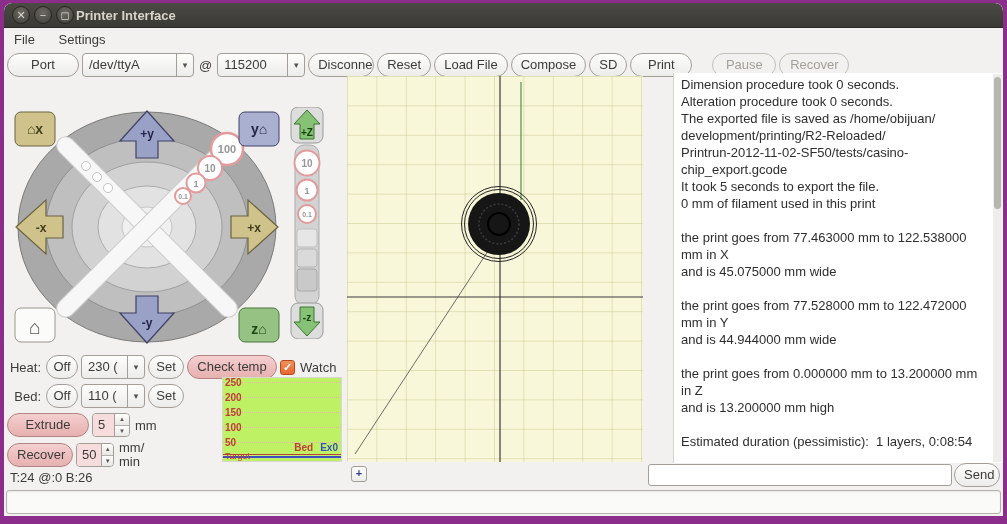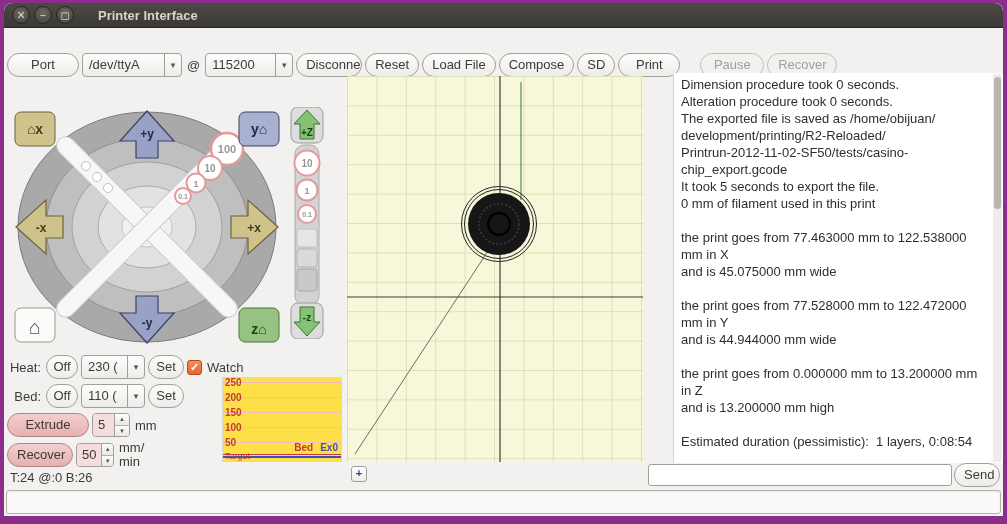--- a/index.html
+++ b/index.html
@@ -20,21 +20,21 @@
     position: absolute; left: 0; top: 0; right: 0; height: 25px;
     background: linear-gradient(#4c4a45, #3a3935);
     border-bottom: 1px solid #2a2925; border-radius: 8px 8px 0 0;
   }
   .winbtn {
     position: absolute; top: 3px; width: 18px; height: 18px; border-radius: 50%;
     background: radial-gradient(circle at 50% 35%, #6b6962, #413f3a);
     border: 1px solid #28261f; color: #d9d5cb; font-size: 11px;
     line-height: 16px; text-align: center; cursor: default;
   }
-  .title { position: absolute; left: 94px; top: 5px; color: #d8d4ca; font-weight: bold; text-align: center; }
+  .title { position: absolute; left: 72px; top: 5px; color: #d8d4ca; font-weight: bold; text-align: center; }
   .menubar { position: absolute; top: 25px; left: 0; right: 0; height: 24px; }
   .menu-item { display: inline-block; padding: 4px 10px; }
   .row { position: absolute; display: flex; gap: 3px; align-items: center; }
   .row > * { flex: none; }
   .btn {
     height: 24px; padding: 2px 9px; border-radius: 12px;
     background: linear-gradient(#fdfdfc, #ececea);
     border: 1px solid #a39e97; color: #3c3b37; text-align: center; line-height: 18px;
   }
   .btn.disabled { color: #a39f98; background: #f2f1ef; border-color: #c2beb8; }
@@ -49,21 +49,21 @@
   .spin .val { padding: 3px 5px; flex: 1; }
   .spin .arrows { width: 15px; display: flex; flex-direction: column; border-left: 1px solid #a39e97; }
   .spin .arrows div { flex: 1; font-size: 6px; line-height: 10px; text-align: center;
     background: linear-gradient(#fdfdfc, #e8e7e5); color: #55524d; }
   .spin .arrows div:first-child { border-bottom: 1px solid #b5b1aa; }
   .lbl { padding: 0 2px; }
   .checkbox { width: 15px; height: 15px; border-radius: 3px;
     background: linear-gradient(#f0915a, #e9642d); border: 1px solid #b34a1c;
     color: #fff; font-size: 11px; line-height: 13px; text-align: center; font-weight: bold; }
   .graph { position: absolute; left: 218px; top: 374px; width: 120px; height: 85px;
-    background: #fde047; border: 1px solid #d8d6d2; }
+    background: #bef264; border: 1px solid #d8d6d2; }
   .graph .tick { position: absolute; left: 2px; color: #c23b3b; font-size: 10px; font-weight: bold; }
   .graph .gline { position: absolute; left: 0; right: 0; border-top: 1px dotted #eab2b2; }
   .graph .blue-line { position: absolute; left: 0; right: 0; top: 78px; border-top: 2px solid #3b4ec2; }
   .graph .red-line { position: absolute; left: 0; right: 0; top: 76px; border-top: 1px solid #c23b3b; }
   .graph .legend { position: absolute; top: 64px; right: 3px; font-size: 10px; font-weight: bold; }
   .graph .legend .bed { color: #c23b3b; margin-right: 7px; }
   .graph .legend .ex0 { color: #3b4ec2; }
   .graph .target { position: absolute; left: 2px; bottom: 0; font-size: 9px; color: #c23b3b; }
   .status-temps { position: absolute; left: 6px; top: 467px; }
   .bottombar { position: absolute; left: 2px; top: 487px; width: 995px; height: 24px;
@@ -92,24 +92,28 @@
 
 <div class="window">
 
   <div class="titlebar">
     <div class="winbtn" style="left:8px">✕</div>
     <div class="winbtn" style="left:30px">−</div>
     <div class="winbtn" style="left:52px">◻</div>
     <div class="title">Printer Interface</div>
   </div>
 
+  <div class="menubar">
+    <span class="menu-item">File</span>
+    <span class="menu-item">Settings</span>
+  </div>
 
   <div class="row" style="left:3px; top:50px;">
     <div class="btn" style="width:72px">Port</div>
-    <div class="combo" style="width:100px">
+    <div class="combo" style="width:112px">
       <span class="val">/dev/ttyA</span>
       <span class="arrow">▾</span>
     </div>
     <span class="lbl">@</span>
     <div class="combo" style="width:88px">
       <span class="val">115200</span>
       <span class="arrow">▾</span>
     </div>
     <div class="btn" style="width:66px">Disconne</div>
     <div class="btn">Reset</div>
@@ -187,20 +191,21 @@
   </svg>
 
   <div class="row" style="left:3px; top:352px;">
     <span class="lbl" style="width:36px; text-align:right">Heat:</span>
     <div class="btn" style="width:32px; padding:2px 4px">Off</div>
     <div class="combo" style="width:64px">
       <span class="val">230 (</span>
       <span class="arrow">▾</span>
     </div>
     <div class="btn" style="width:36px; padding:2px 4px">Set</div>
+    <div class="btn pink" style="width:90px">Check temp</div>
     <div class="checkbox">✓</div>
     <span class="lbl">Watch</span>
   </div>
 
   <div class="row" style="left:3px; top:381px;">
     <span class="lbl" style="width:36px; text-align:right">Bed:</span>
     <div class="btn" style="width:32px; padding:2px 4px">Off</div>
     <div class="combo" style="width:64px">
       <span class="val">110 (</span>
       <span class="arrow">▾</span>

